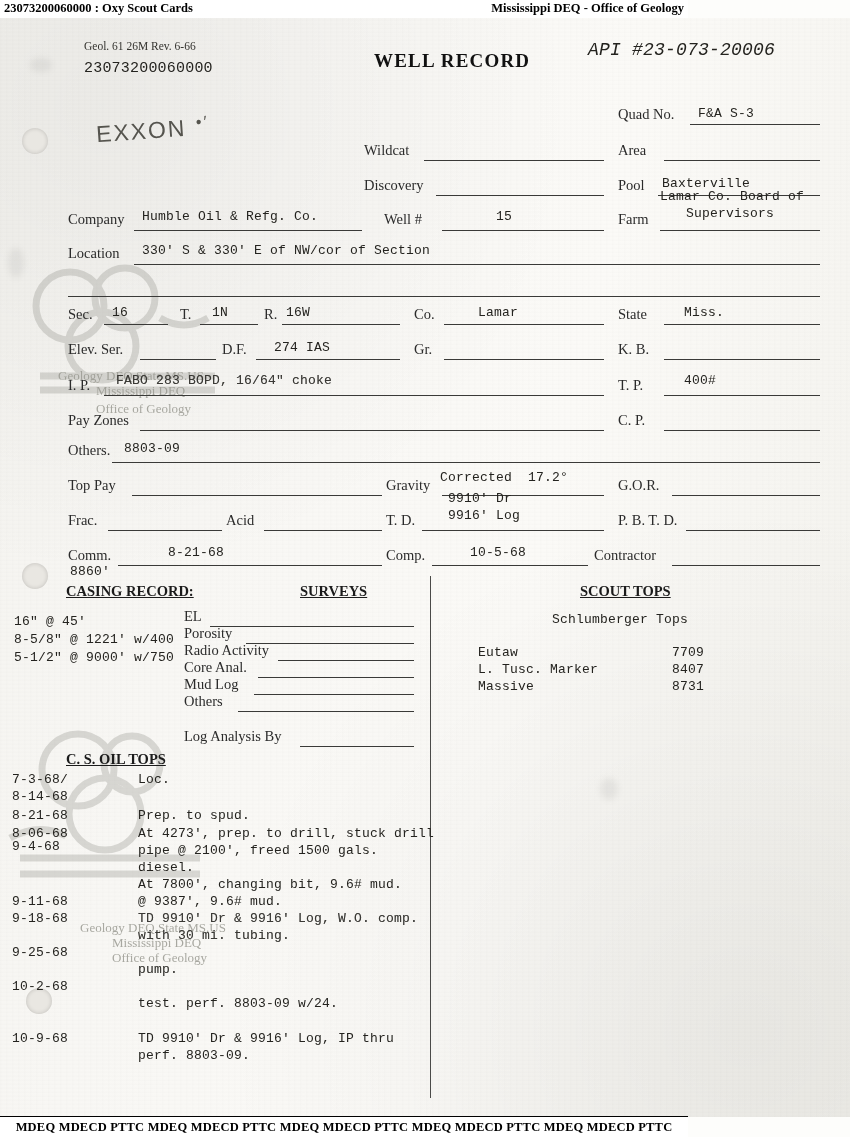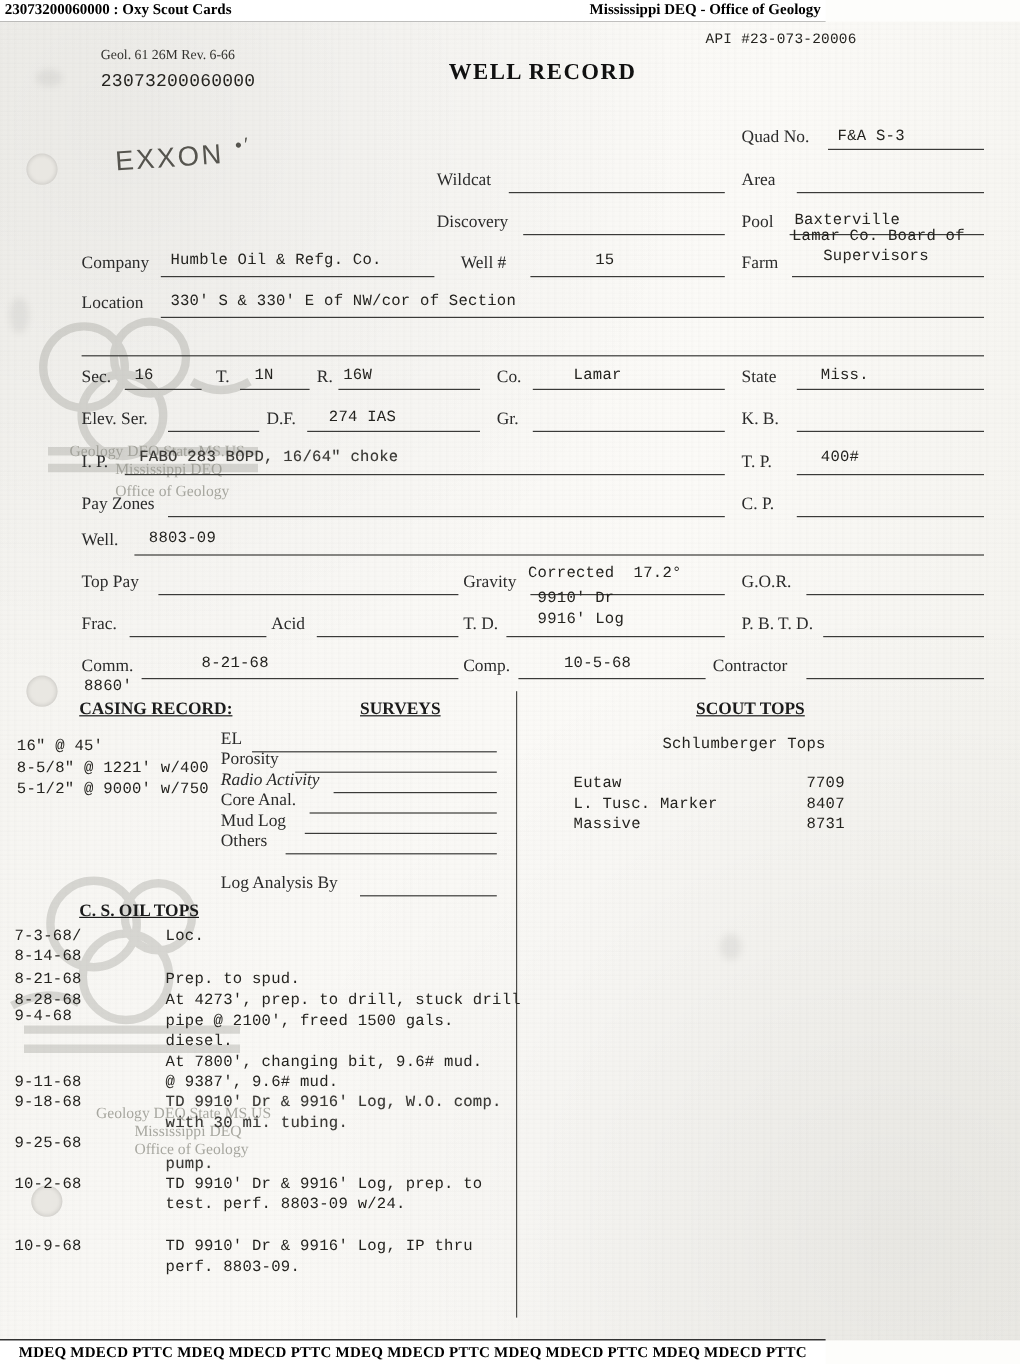--- a/index.html
+++ b/index.html
@@ -125,21 +125,21 @@
   <div class="wm-text" style="left:58px;top:350px;">Geology DEQ State MS.US</div>
   <div class="wm-text" style="left:96px;top:365px;">Mississippi DEQ</div>
   <div class="wm-text" style="left:96px;top:383px;">Office of Geology</div>
   <div class="wm-text" style="left:80px;top:902px;">Geology DEQ State MS.US</div>
   <div class="wm-text" style="left:112px;top:917px;">Mississippi DEQ</div>
   <div class="wm-text" style="left:112px;top:932px;">Office of Geology</div>
 
   <div class="tiny" style="left:84px;top:22px;">Geol. 61 26M Rev. 6-66</div>
   <div class="ty" style="left:84px;top:42px;font-size:15px;">23073200060000</div>
   <div class="title" style="left:374px;top:32px;">WELL RECORD</div>
-  <div class="ty" style="left:588px;top:8px;font-size:12px;">API #23-073-20006</div>
+  <div class="ty" style="left:588px;top:22px;font-size:18px;font-style:italic;">API #23-073-20006</div>
   <div class="hand" style="left:96px;top:100px;">EXXON</div>
   <div class="hand" style="left:196px;top:95px;font-size:16px;">•′</div>
 
   <div class="pr" style="left:618px;top:88px;">Quad No.</div>
   <div class="ln" style="left:690px;top:106px;width:130px;"></div>
   <div class="ty" style="left:698px;top:88px;">F&amp;A S-3</div>
 
   <div class="pr" style="left:364px;top:124px;">Wildcat</div>
   <div class="ln" style="left:424px;top:142px;width:180px;"></div>
   <div class="pr" style="left:618px;top:124px;">Area</div>
@@ -206,21 +206,21 @@
   <div class="ty blur" style="left:116px;top:355px;">FABO 283 BOPD, 16/64" choke</div>
   <div class="pr" style="left:618px;top:359px;">T. P.</div>
   <div class="ln" style="left:664px;top:377px;width:156px;"></div>
   <div class="ty" style="left:684px;top:355px;">400#</div>
 
   <div class="pr" style="left:68px;top:394px;">Pay Zones</div>
   <div class="ln" style="left:140px;top:412px;width:464px;"></div>
   <div class="pr" style="left:618px;top:394px;">C. P.</div>
   <div class="ln" style="left:664px;top:412px;width:156px;"></div>
 
-  <div class="pr" style="left:68px;top:424px;">Well.</div>
+  <div class="pr" style="left:68px;top:424px;">Others.</div>
   <div class="ln" style="left:112px;top:444px;width:708px;"></div>
   <div class="ty" style="left:124px;top:423px;">8803-09</div>
 
   <div class="pr" style="left:68px;top:459px;">Top Pay</div>
   <div class="ln" style="left:132px;top:477px;width:250px;"></div>
   <div class="pr" style="left:386px;top:459px;">Gravity</div>
   <div class="ln" style="left:442px;top:477px;width:162px;"></div>
   <div class="ty" style="left:440px;top:452px;">Corrected  17.2°</div>
   <div class="pr" style="left:618px;top:459px;">G.O.R.</div>
   <div class="ln" style="left:672px;top:477px;width:148px;"></div>
@@ -251,21 +251,21 @@
   <div class="hdr" style="left:66px;top:565px;">CASING RECORD:</div>
   <div class="ty" style="left:14px;top:596px;">16" @ 45'</div>
   <div class="ty" style="left:14px;top:614px;">8-5/8" @ 1221' w/400</div>
   <div class="ty" style="left:14px;top:632px;">5-1/2" @ 9000' w/750</div>
 
   <div class="hdr" style="left:300px;top:565px;">SURVEYS</div>
   <div class="pr" style="left:184px;top:590px;">EL</div>
   <div class="ln" style="left:210px;top:608px;width:204px;"></div>
   <div class="pr" style="left:184px;top:607px;">Porosity</div>
   <div class="ln" style="left:246px;top:625px;width:168px;"></div>
-  <div class="pr" style="left:184px;top:624px;font-style:italic;">Radio Activity</div>
+  <div class="pr" style="left:184px;top:624px;">Radio Activity</div>
   <div class="ln" style="left:278px;top:642px;width:136px;"></div>
   <div class="pr" style="left:184px;top:641px;">Core Anal.</div>
   <div class="ln" style="left:258px;top:659px;width:156px;"></div>
   <div class="pr" style="left:184px;top:658px;">Mud Log</div>
   <div class="ln" style="left:254px;top:676px;width:160px;"></div>
   <div class="pr" style="left:184px;top:675px;">Others</div>
   <div class="ln" style="left:238px;top:693px;width:176px;"></div>
   <div class="pr" style="left:184px;top:710px;">Log Analysis By</div>
   <div class="ln" style="left:300px;top:728px;width:114px;"></div>
 
@@ -282,40 +282,39 @@
 
   <div class="ty" style="left:12px;top:754px;">7-3-68/</div>
   <div class="ty" style="left:138px;top:754px;">Loc.</div>
 
   <div class="ty" style="left:12px;top:771px;">8-14-68</div>
   <div class="ty" style="left:138px;top:771px;"></div>
 
   <div class="ty" style="left:12px;top:790px;">8-21-68</div>
   <div class="ty" style="left:138px;top:790px;">Prep. to spud.</div>
 
-  <div class="ty" style="left:12px;top:808px;">8-28-68</div>
+  <div class="ty" style="left:12px;top:808px;">8-06-68</div>
   <div class="ty" style="left:138px;top:808px;">At 4273', prep. to drill, stuck drill</div>
   <div class="ty" style="left:138px;top:825px;">pipe @ 2100', freed 1500 gals.</div>
   <div class="ty" style="left:138px;top:842px;">diesel.</div>
 
   <div class="ty" style="left:12px;top:821px;">9-4-68</div>
   <div class="ty" style="left:138px;top:859px;">At 7800', changing bit, 9.6# mud.</div>
 
   <div class="ty" style="left:12px;top:876px;">9-11-68</div>
   <div class="ty" style="left:138px;top:876px;">@ 9387', 9.6# mud.</div>
 
   <div class="ty" style="left:12px;top:893px;">9-18-68</div>
   <div class="ty blur" style="left:138px;top:893px;">TD 9910' Dr &amp; 9916' Log, W.O. comp.</div>
   <div class="ty blur" style="left:138px;top:910px;">with 30 mi. tubing.</div>
 
   <div class="ty" style="left:12px;top:927px;">9-25-68</div>
   <div class="ty blur" style="left:138px;top:944px;">pump.</div>
 
   <div class="ty" style="left:12px;top:961px;">10-2-68</div>
-  <div class="ty" style="left:138px;top:961px;">TD 9910' Dr &amp; 9916' Log, prep. to</div>
   <div class="ty" style="left:138px;top:978px;">test. perf. 8803-09 w/24.</div>
 
   <div class="ty" style="left:12px;top:1013px;">10-9-68</div>
   <div class="ty" style="left:138px;top:1013px;">TD 9910' Dr &amp; 9916' Log, IP thru</div>
   <div class="ty" style="left:138px;top:1030px;">perf. 8803-09.</div>
 </div>
 
 <div class="banner bottom">
   <div class="strip">MDEQ  MDECD  PTTC  MDEQ  MDECD  PTTC  MDEQ  MDECD  PTTC  MDEQ  MDECD  PTTC  MDEQ  MDECD  PTTC  MDEQ  MDECD  PTTC</div>
 </div>

